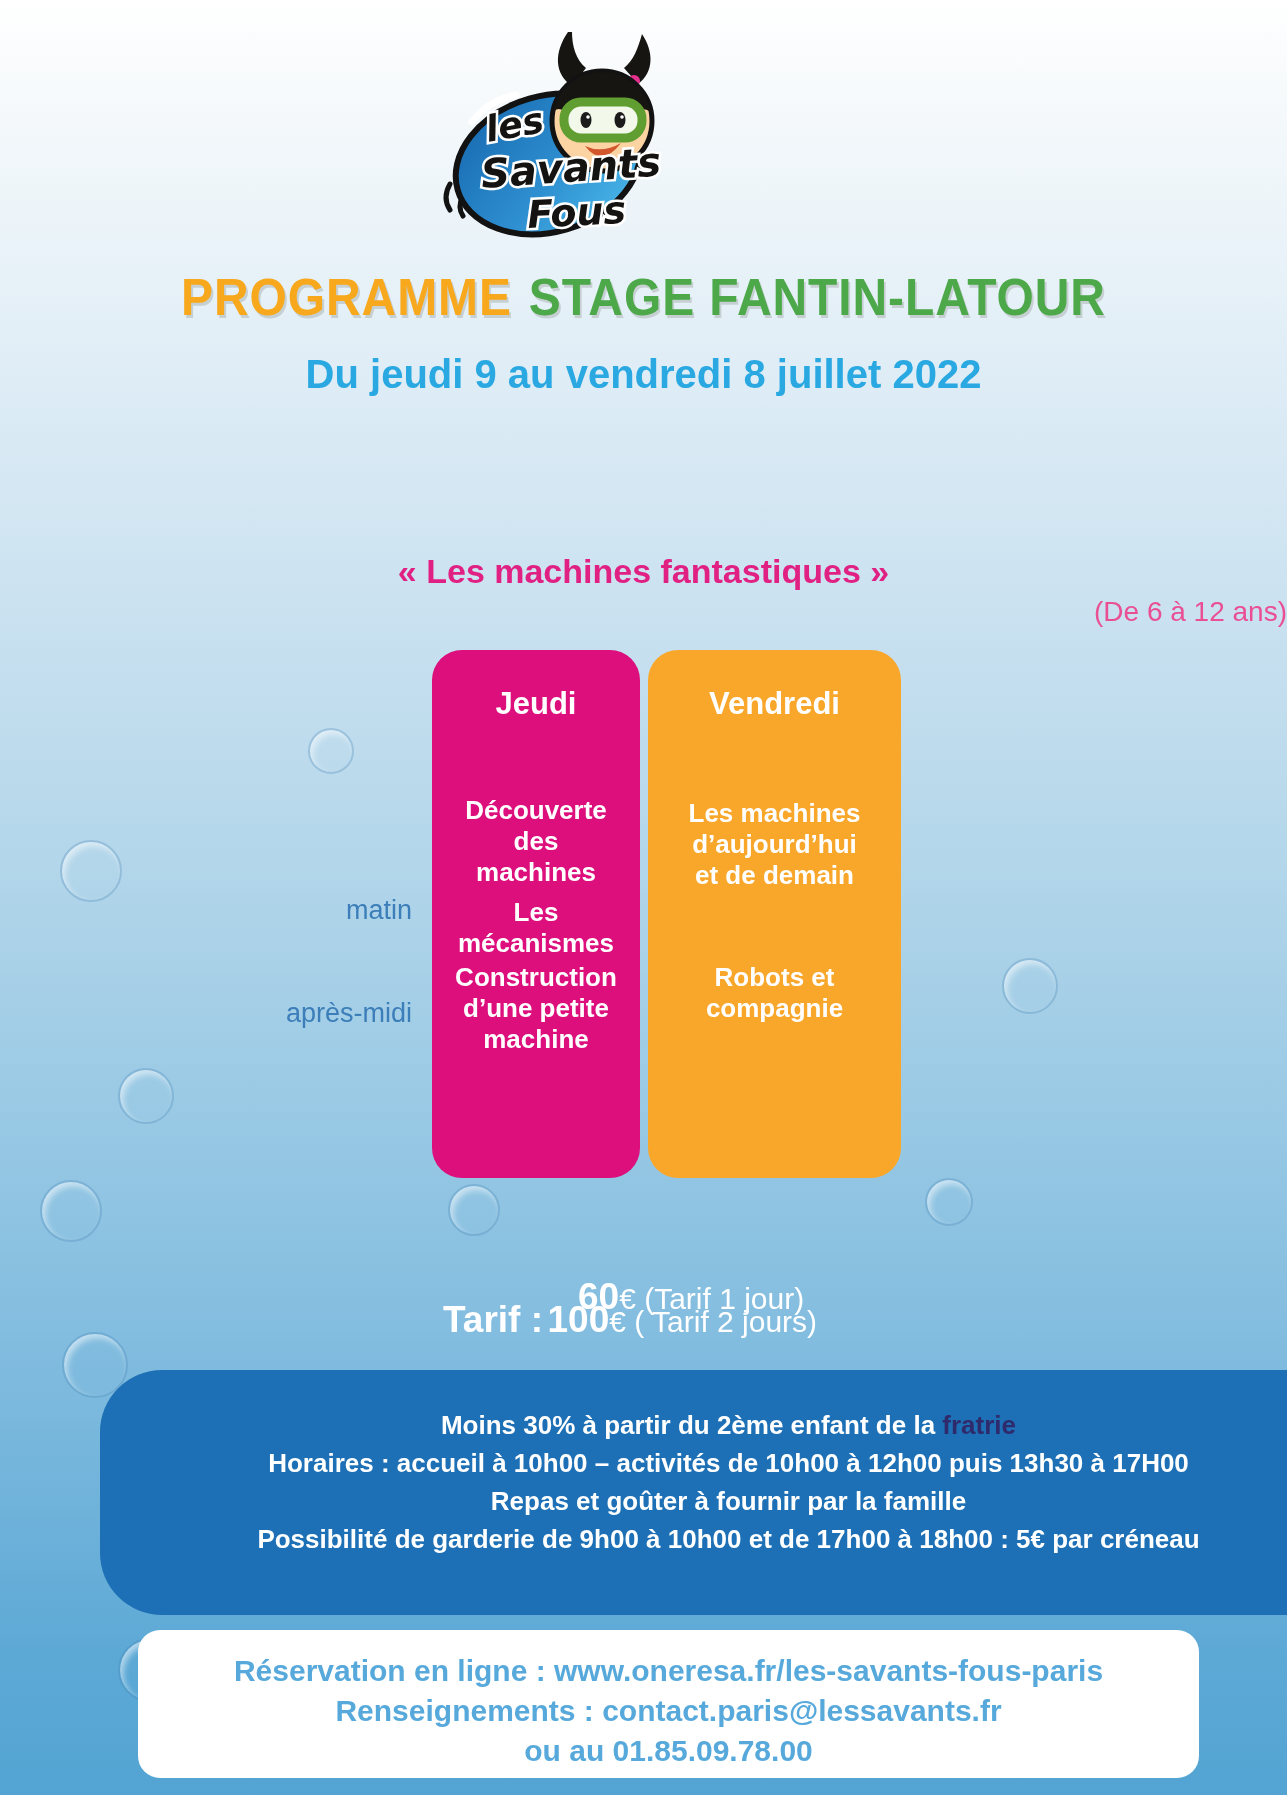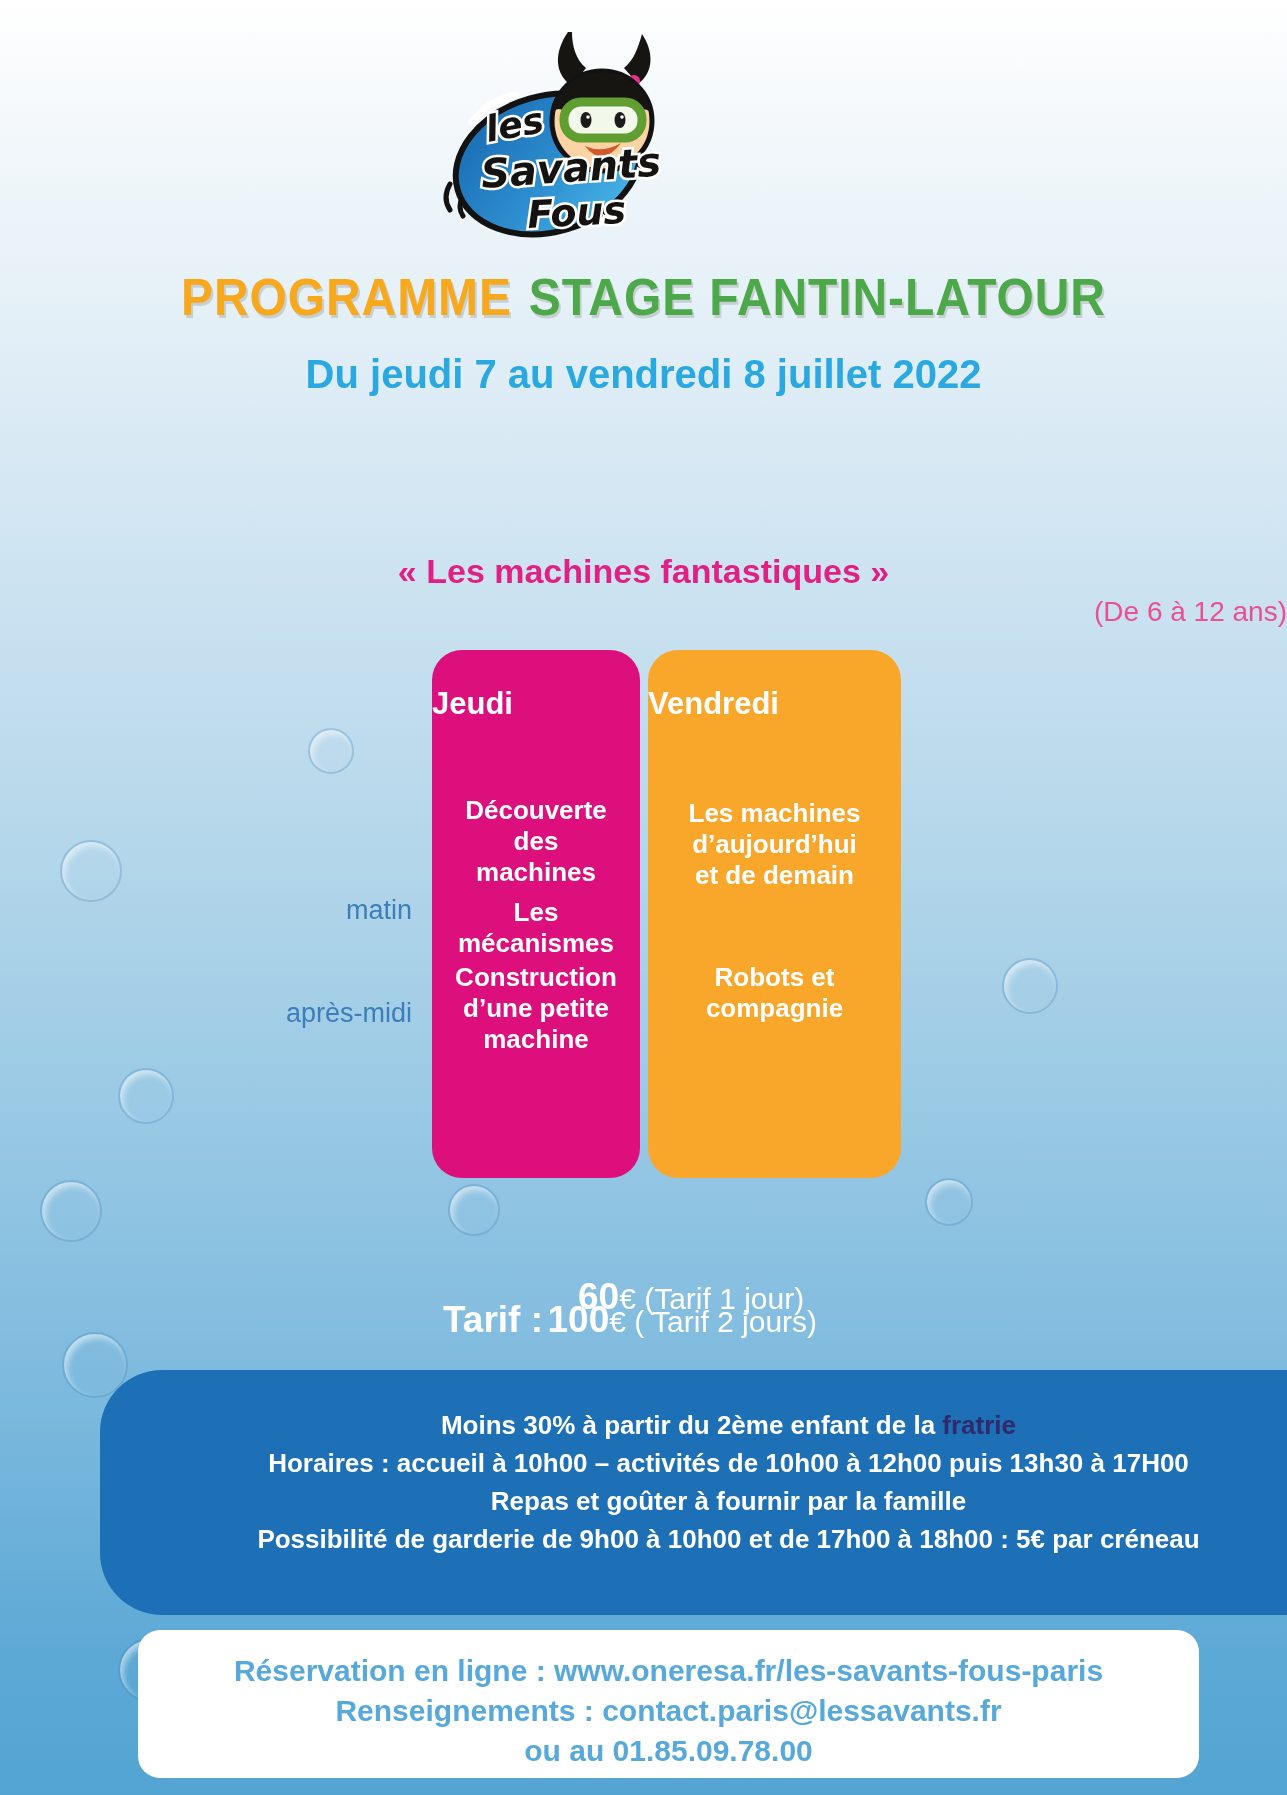--- a/index.html
+++ b/index.html
@@ -22,21 +22,21 @@
   .subtitle{position:absolute;top:352px;left:0;width:100%;text-align:center;
     color:var(--date-blue,#29a8e1);font-weight:bold;font-size:40px;}
   .theme-heading{position:absolute;top:552px;left:0;width:100%;text-align:center;
     color:var(--heading-pink,#e02183);font-weight:bold;font-size:34px;}
   .theme-age{position:absolute;top:596px;left:0;width:100%;text-align:right;
     color:var(--age-pink,#ea4f94);font-size:28px;}
   
   .col{position:absolute;top:650px;height:528px;border-radius:30px;color:#fff;}
   .col-jeudi{left:432px;width:208px;background:var(--pink,#dc0f7d);}
   .col-vendredi{left:648px;width:253px;background:var(--orange,#f9a72b);}
-  .col-day{position:absolute;top:36px;left:0;width:100%;
+  .col-day{position:absolute;top:36px;left:0;width:100%;text-align:center;
     font-weight:bold;font-size:31px;}
   .col-item{position:absolute;left:8px;width:calc(100% - 16px);text-align:center;
     font-weight:bold;font-size:26px;line-height:31px;white-space:pre-line;}
   .row-label{position:absolute;left:0;width:412px;text-align:right;
     color:var(--label-blue,#3c7eb9);font-size:27px;}
   .row-label.matin{top:895px;}
   .row-label.apres{top:998px;}
   
   .tarif-line{position:absolute;color:#fff;white-space:nowrap;}
   .tarif-line .b{font-weight:bold;font-size:37px;}
@@ -110,21 +110,21 @@
     <g font-family="'DejaVu Sans',sans-serif" font-weight="bold" fill="#141312" stroke="#ffffff" stroke-width="5" paint-order="stroke" style="font-style:italic;">
       <text x="58" y="116" font-size="36" transform="rotate(-10 58 116)">les</text>
       <text x="52" y="162" font-size="40" transform="rotate(-4 52 162)">Savants</text>
       <text x="98" y="202" font-size="38" transform="rotate(-3 98 202)">Fous</text>
     </g>
   </svg>
 
   <div class="title">
     <span class="t1">Programme</span><span class="t2">Stage Fantin-Latour</span>
   </div>
-  <div class="subtitle">Du jeudi 7 au vendredi 8 juillet 2022</div>
+  <div class="subtitle">Du jeudi 9 au vendredi 8 juillet 2022</div>
 
   <div class="theme-heading">« Les machines fantastiques »</div>
   <div class="theme-age">(De 6 à 12 ans)</div>
 
   <div class="row-label matin">matin</div>
   <div class="row-label apres">après-midi</div>
 
   <div class="col col-jeudi">
     <div class="col-day">Jeudi</div>
     <div class="col-item" style="top:145px;">Découverte des

